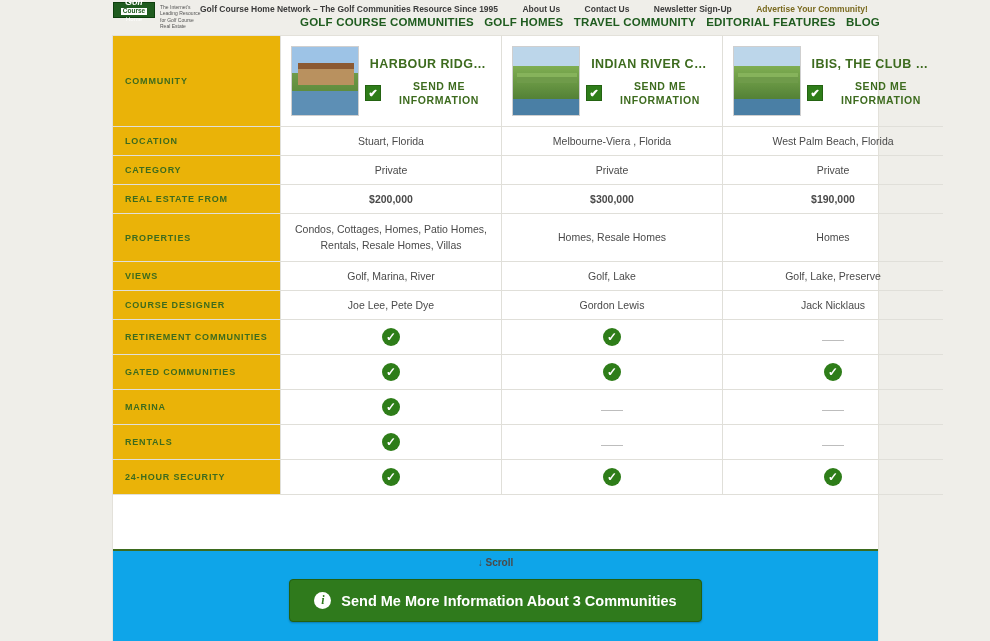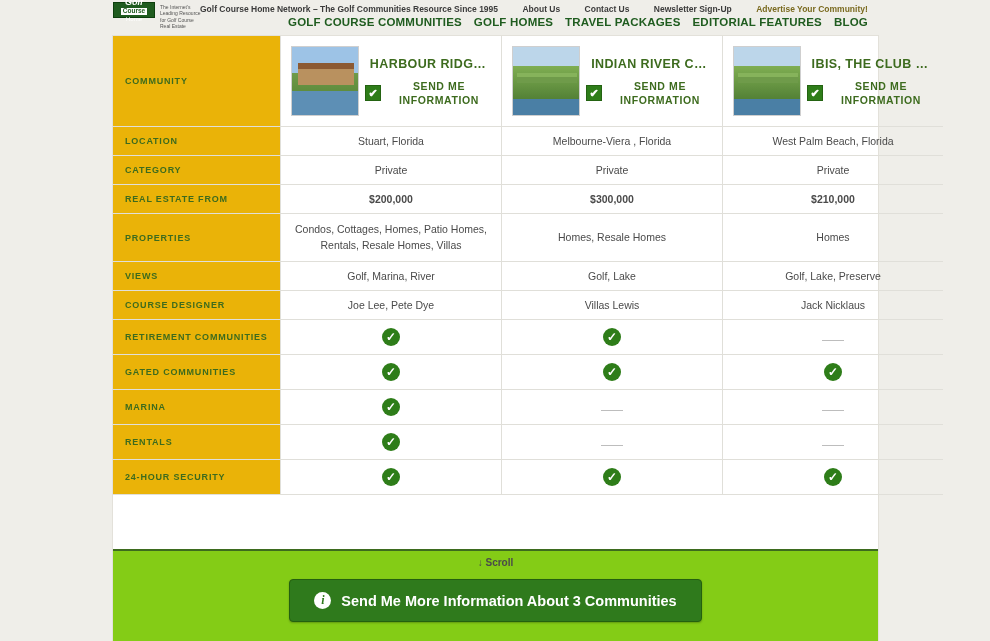--- a/index.html
+++ b/index.html
@@ -82,21 +82,21 @@
     color: #3b3b3b;
     text-decoration: none;
     margin-left: 22px;
     font-weight: bold;
   }
   .topnav a.accent {
     color: #7a6a1f;
   }
   .mainnav {
     position: absolute;
-    left: 288px; top: 16px;
+    left: 300px; top: 16px;
     width: 580px;
     display: flex;
     justify-content: space-between;
     align-items: center;
     font-size: 11.5px;
     font-weight: bold;
     letter-spacing: 0.2px;
   }
   .mainnav a {
     color: #1f5c1f;
@@ -256,21 +256,21 @@
   }
   .link-list { color: #3d6b1e; line-height: 1.45; }
   .sub-link { color: #3d6b1e; margin-top: 16px; }
 
   
   .bottombar {
     position: absolute;
     left: 113px; top: 549px;
     width: 765px;
     height: 92px;
-    background: #84cc16;
+    background: #0ea5e9;
     border-top: 2px solid #3d6b1e;
     box-sizing: border-box;
   }
   .scroll-hint {
     text-align: center;
     font-size: 10px;
     color: #4a4a4a;
     padding-top: 6px;
     font-weight: bold;
   }
@@ -323,21 +323,21 @@
       <span class="tagtext">Golf Course Home Network – The Golf Communities Resource Since 1995</span>
       <a href="#">About Us</a>
       <a href="#">Contact Us</a>
       <a href="#">Newsletter Sign-Up</a>
       <a href="#" class="accent">Advertise Your Community!</a>
     </div>
 
     <div class="mainnav">
       <a href="#">GOLF COURSE COMMUNITIES</a>
       <a href="#">GOLF HOMES</a>
-      <a href="#">TRAVEL PACKAGES</a>
+      <a href="#">TRAVEL COMMUNITY</a>
       <a href="#">EDITORIAL FEATURES</a>
       <a href="#">BLOG</a>
     </div>
   </div>
 
   <div class="content">
     <table class="compare">
 
       <tbody>
           <tr class="head-row">
@@ -403,41 +403,41 @@
         <td class="rowlabel">CATEGORY</td>
         <td class="cell">Private</td>
         <td class="cell">Private</td>
         <td class="cell last">Private</td>
       </tr>
 
       <tr>
         <td class="rowlabel">REAL ESTATE FROM</td>
         <td class="cell price">$200,000</td>
         <td class="cell price">$300,000</td>
-        <td class="cell price last">$210,000</td>
+        <td class="cell price last">$190,000</td>
       </tr>
 
       <tr>
         <td class="rowlabel">PROPERTIES</td>
         <td class="cell link-list">Condos, Cottages, Homes, Patio Homes, Rentals, Resale Homes, Villas</td>
         <td class="cell link-list">Homes, Resale Homes</td>
         <td class="cell link-list last">Homes</td>
       </tr>
 
       <tr>
         <td class="rowlabel">VIEWS</td>
         <td class="cell sub-link">Golf, Marina, River</td>
         <td class="cell sub-link">Golf, Lake</td>
         <td class="cell sub-link last">Golf, Lake, Preserve</td>
       </tr>
 
       <tr>
         <td class="rowlabel">COURSE DESIGNER</td>
         <td class="cell sub-link">Joe Lee, Pete Dye</td>
-        <td class="cell sub-link">Villas Lewis</td>
+        <td class="cell sub-link">Gordon Lewis</td>
         <td class="cell sub-link last">Jack Nicklaus</td>
       </tr>
 
       <tr>
         <td class="rowlabel">RETIREMENT COMMUNITIES</td>
         <td class="cell">
           <span class="check">✓</span>
         </td>
         <td class="cell">
           <span class="check">✓</span>

